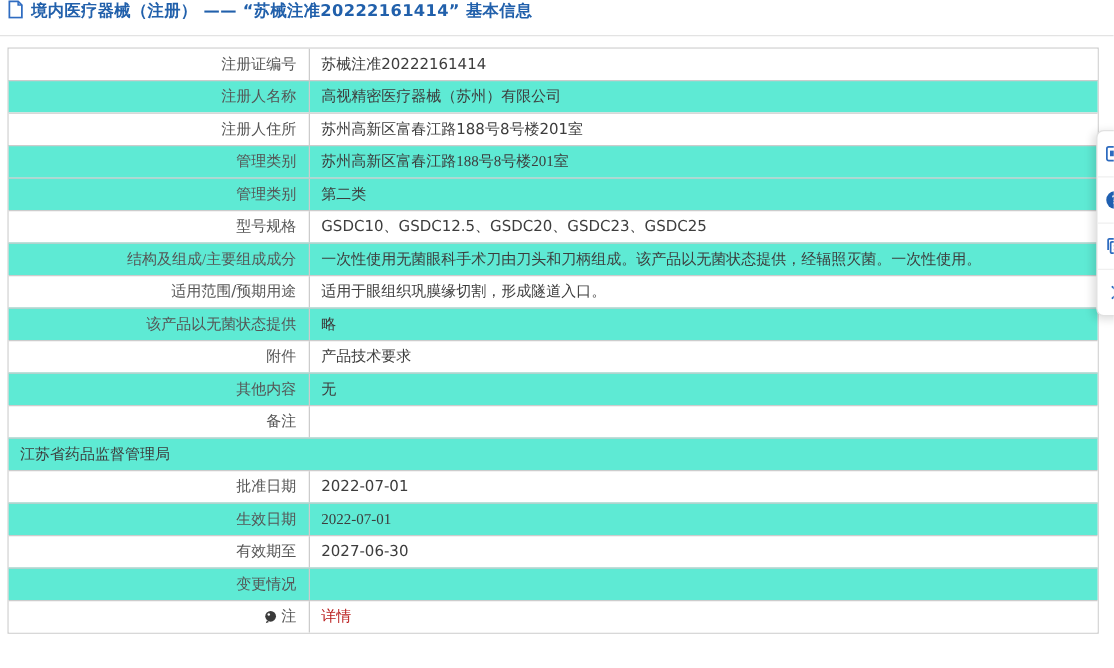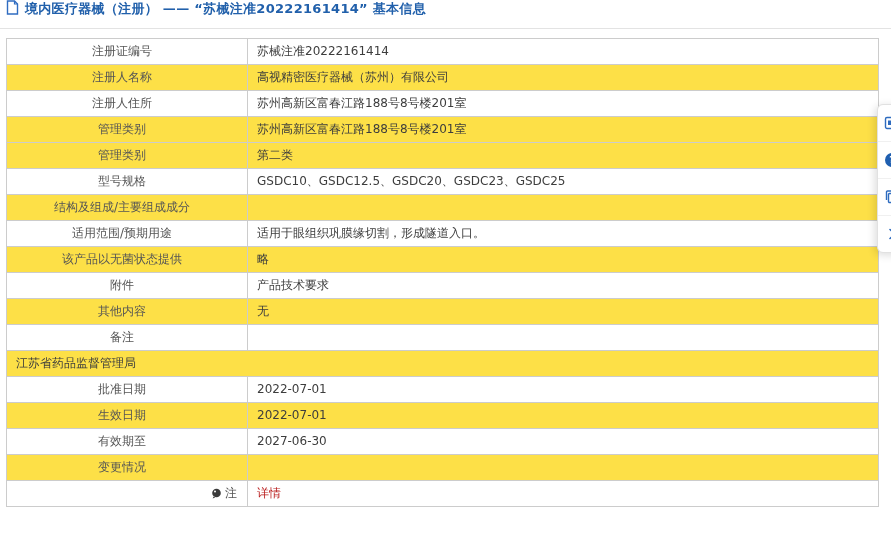--- a/index.html
+++ b/index.html
@@ -18,24 +18,24 @@
     color:#2160ab;font-size:13px;font-weight:600;letter-spacing:.3px;
     white-space:nowrap;
   }
   
   .info-table{
     position:absolute;top:38px;left:6px;width:871px;
     border:1px solid #cccccc;background:#fff;
   }
   .row{display:flex;height:25px;border-top:1px solid #cccccc;background:#ffffff;}
   .row:first-child{border-top:none;}
-  .row.alt{background:#fde047;}
+  .row.alt{background:#5eead4;font-family:Liberation Serif, serif;}
   .cell-label{
     width:241px;box-sizing:border-box;flex:0 0 auto;
-    text-align:center;padding-right:10px;
+    text-align:right;padding-right:10px;
     border-right:1px solid #cccccc;
     color:#555555;font-size:12px;line-height:25px;
     white-space:nowrap;overflow:hidden;
   }
   .cell-label.with-icon{display:flex;align-items:center;justify-content:flex-end;gap:3px;}
   .cell-value{
     flex:1 1 auto;min-width:0;
     padding-left:9px;color:#3d3d3d;font-size:12px;line-height:25px;
     white-space:nowrap;overflow:hidden;
   }
@@ -86,20 +86,21 @@
   <div class="row alt">
     <div class="cell-label">管理类别</div>
     <div class="cell-value">第二类</div>
   </div>
   <div class="row">
     <div class="cell-label">型号规格</div>
     <div class="cell-value">GSDC10、GSDC12.5、GSDC20、GSDC23、GSDC25</div>
   </div>
   <div class="row alt">
     <div class="cell-label">结构及组成/主要组成成分</div>
+    <div class="cell-value">一次性使用无菌眼科手术刀由刀头和刀柄组成。该产品以无菌状态提供，经辐照灭菌。一次性使用。</div>
   </div>
   <div class="row">
     <div class="cell-label">适用范围/预期用途</div>
     <div class="cell-value">适用于眼组织巩膜缘切割，形成隧道入口。</div>
   </div>
   <div class="row alt">
     <div class="cell-label">该产品以无菌状态提供</div>
     <div class="cell-value">略</div>
   </div>
   <div class="row">

